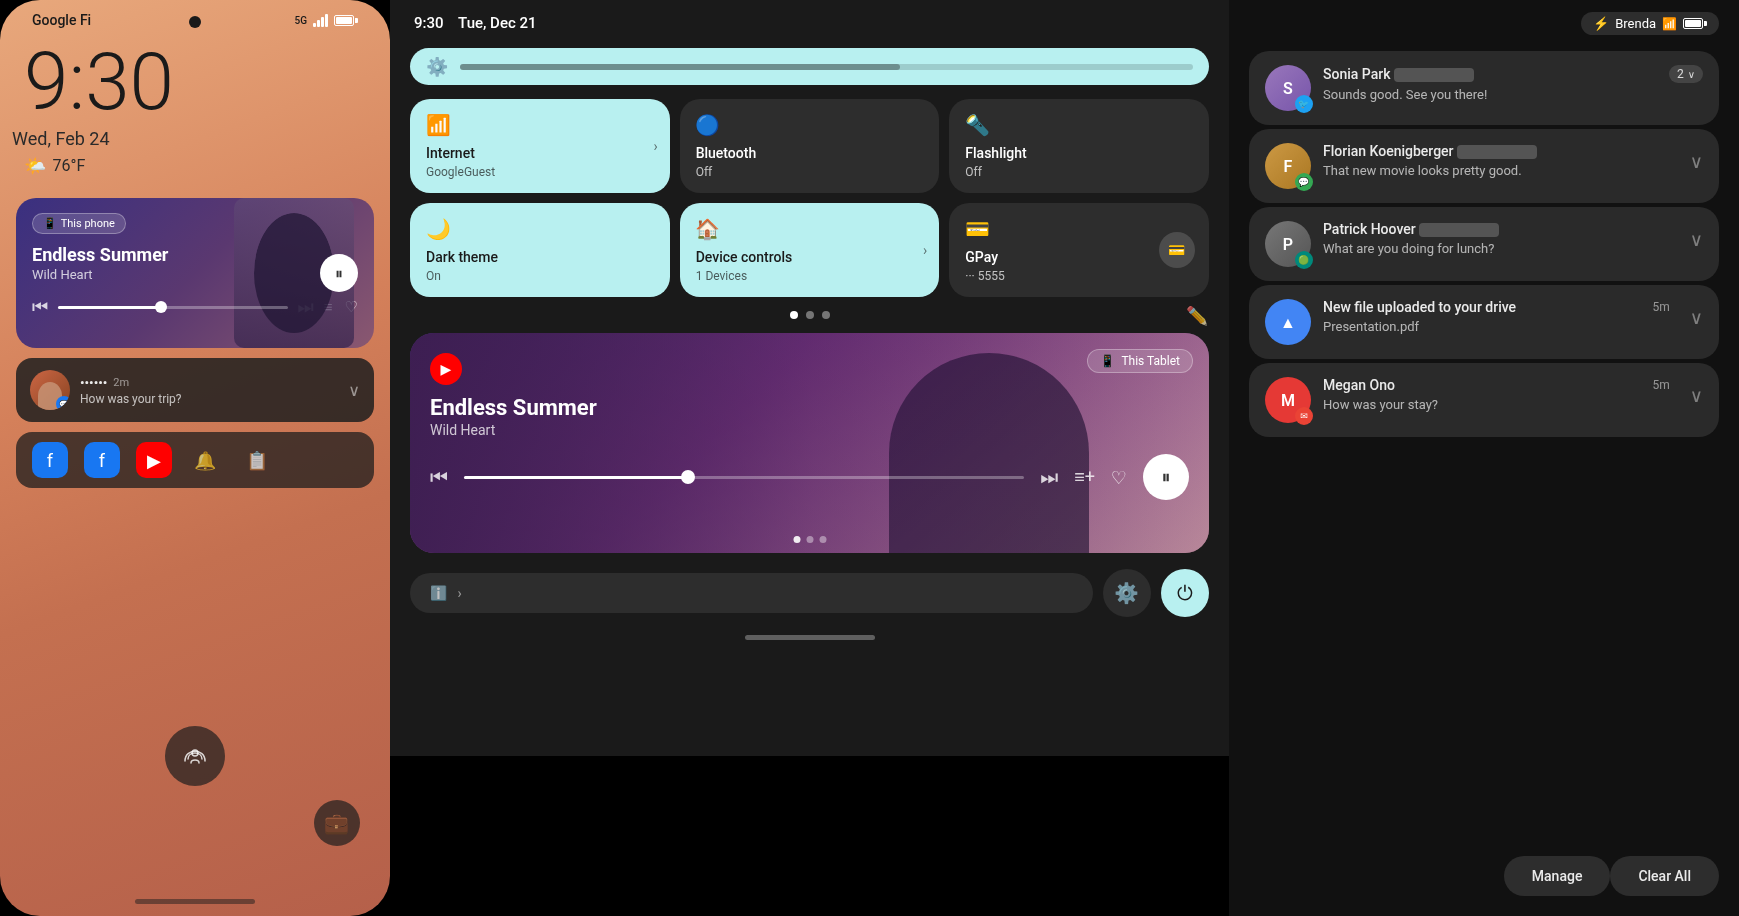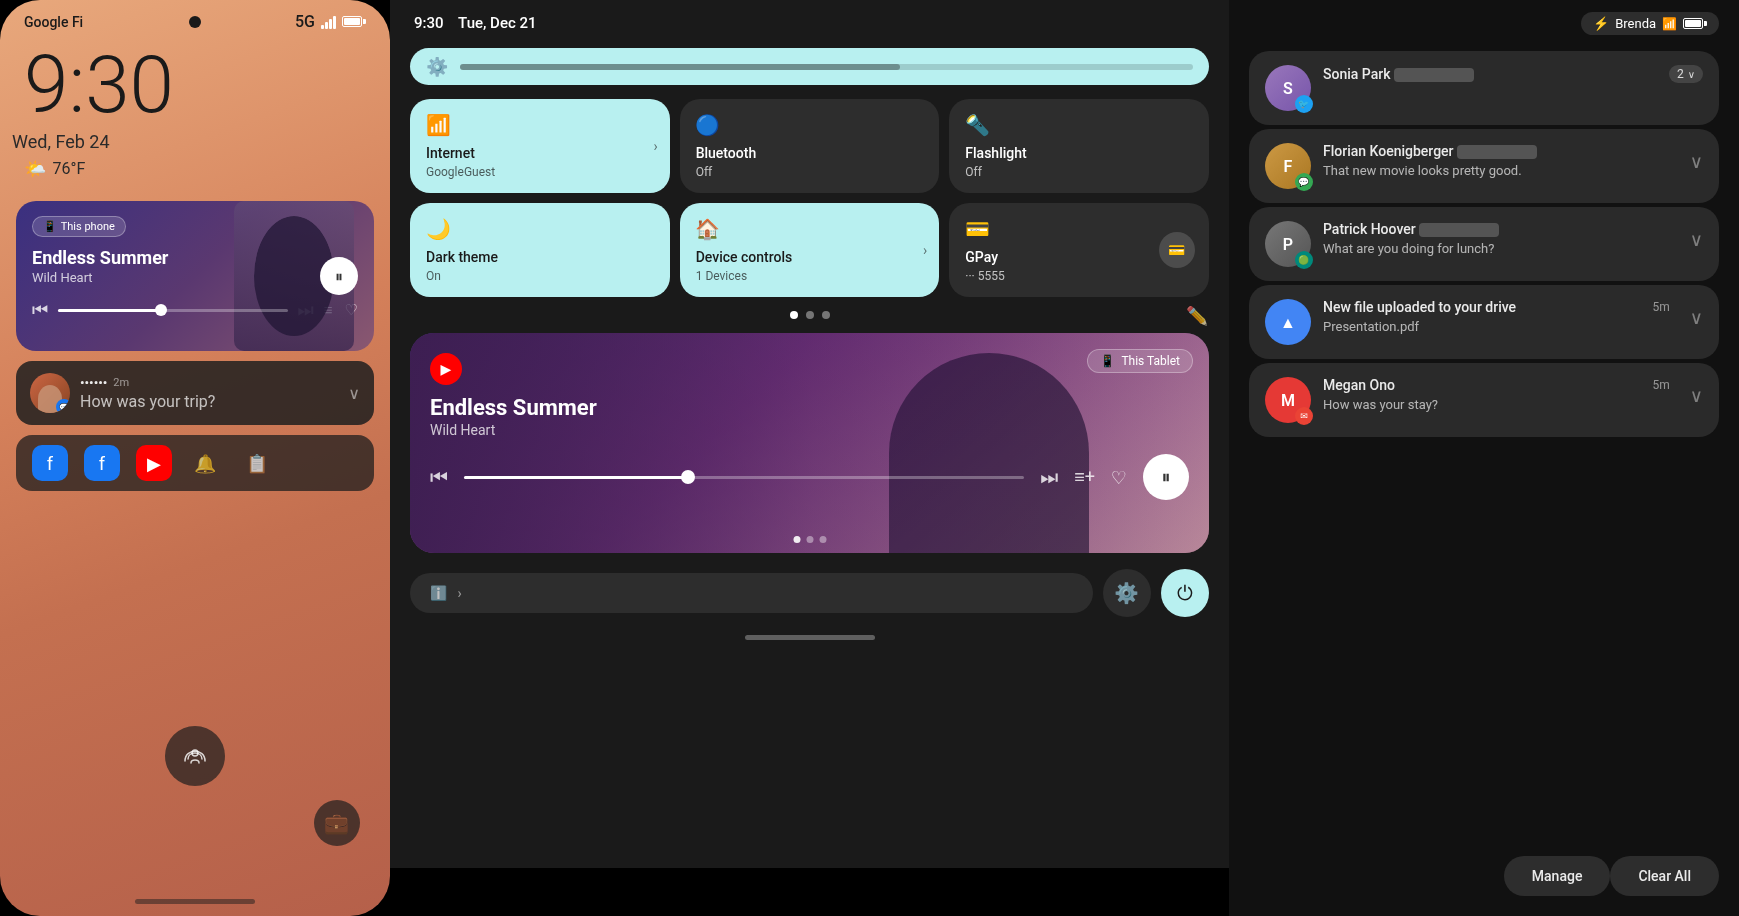--- a/index.html
+++ b/index.html
@@ -21,30 +21,30 @@
       border-radius: 40px;
       position: relative;
       overflow: hidden;
       flex-shrink: 0;
       margin: 0;
     }
     .phone-status-bar {
       display: flex;
       justify-content: space-between;
       align-items: center;
-      padding: 12px 24px 4px;
+      padding: 12px 32px 4px;
       color: #1a1a1a;
       font-size: 14px;
       font-weight: 500;
     }
     .phone-status-right {
       display: flex;
       align-items: center;
       gap: 6px;
-      font-size: 16px;
+      font-size: 10px;
     }
     .phone-camera-dot {
       width: 12px;
       height: 12px;
       background: #1a1a1a;
       border-radius: 50%;
       position: absolute;
       left: 50%;
       transform: translateX(-50%);
       top: 16px;
@@ -229,21 +229,21 @@
     }
     .notif-content { flex: 1; }
     .notif-name-row {
       display: flex;
       align-items: center;
       gap: 6px;
       margin-bottom: 2px;
     }
     .notif-name { font-size: 13px; color: rgba(255,255,255,0.9); font-weight: 500; }
     .notif-time { font-size: 11px; color: rgba(255,255,255,0.5); }
-    .notif-msg { font-size: 16px; color: rgba(255,255,255,0.7); }
+    .notif-msg { font-size: 12px; color: rgba(255,255,255,0.7); }
     .notif-expand { color: rgba(255,255,255,0.5); font-size: 16px; cursor: pointer; }
 
     
     .phone-app-icons {
       margin: 0 16px;
       background: rgba(30,30,30,0.75);
       border-radius: 16px;
       padding: 10px 16px;
       display: flex;
       align-items: center;
@@ -301,21 +301,21 @@
       transform: translateX(-50%);
       width: 120px;
       height: 5px;
       background: rgba(30,30,30,0.5);
       border-radius: 3px;
     }
 
     
     .tablet-panel {
       flex: 1;
-      height: 868px;
+      height: 756px;
       background: #1a1a1a;
       padding: 0;
       position: relative;
       display: flex;
       flex-direction: column;
     }
     .tablet-status-bar {
       display: flex;
       justify-content: space-between;
       align-items: center;
@@ -1074,20 +1074,21 @@
         <div class="notif-app-badge badge-twitter">🐦</div>
       </div>
       <div class="notif-item-content">
         <div class="notif-item-header">
           <span class="notif-item-name">Sonia Park <span class="blurred-name"></span></span>
           <div class="notif-item-count">
             <span>2</span>
             <span class="notif-item-count-chevron">∨</span>
           </div>
         </div>
+        <div class="notif-item-msg">Sounds good. See you there!</div>
       </div>
     </div>
 
     <div class="notif-item">
       <div class="notif-item-avatar">
         <div class="avatar-circle avatar-florian">
           <span class="avatar-inner-text">F</span>
         </div>
         <div class="notif-app-badge badge-msg">💬</div>
       </div>

